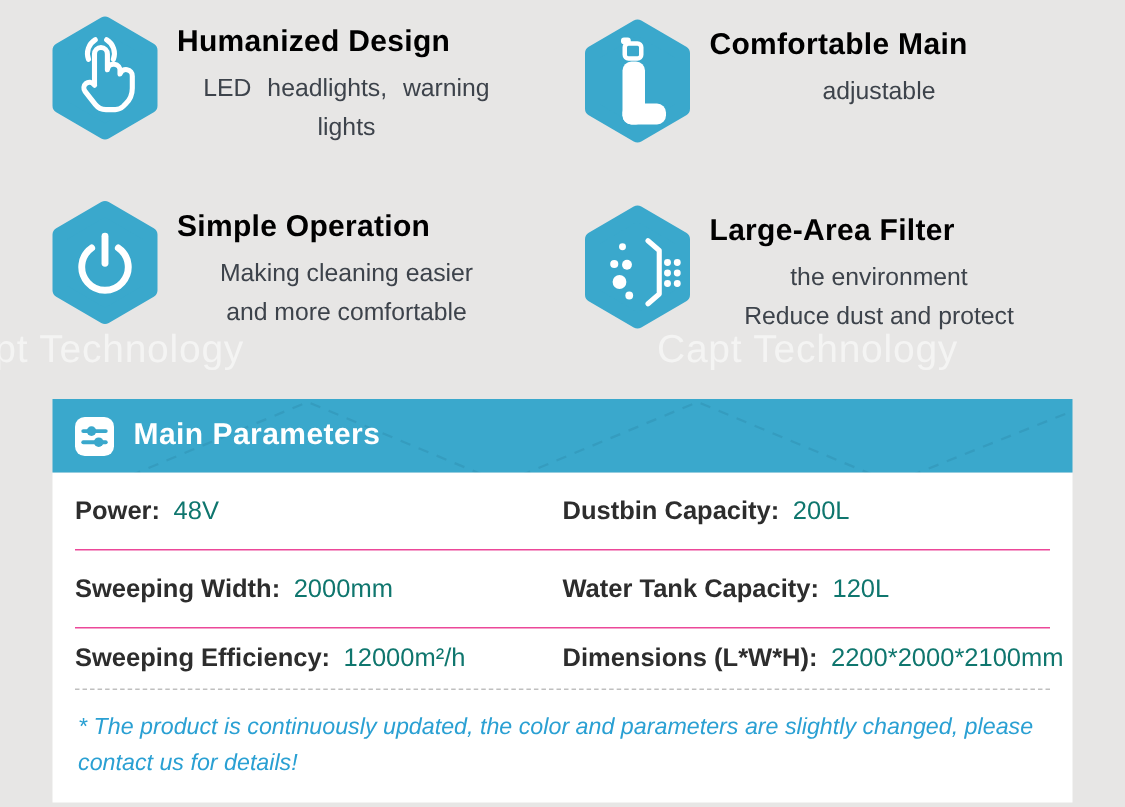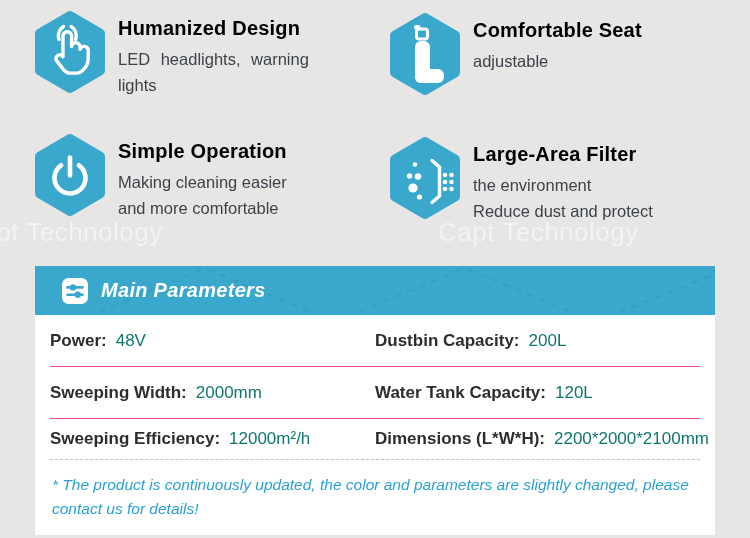--- a/index.html
+++ b/index.html
@@ -22,29 +22,29 @@
   
   .feature{position:absolute;display:flex;}
   .pos-f0{left:33px;top:10px;}
   .pos-f1{left:388px;top:12px;}
   .pos-f2{left:33px;top:133px;}
   .pos-f3{left:388px;top:136px;}
   .hex{width:74px;height:84px;flex:0 0 auto;display:block;}
   .hexbg{fill:#3aa8cc;stroke:#3aa8cc;stroke-width:10;stroke-linejoin:round;}
   .ftext{margin-left:11px;padding-top:7px;width:226px;}
   .ftitle{font-size:20px;font-weight:800;color:#000000;letter-spacing:.2px;margin-bottom:6px;}
-  .fdesc{font-size:16.5px;color:#3d434b;line-height:26px;}
+  .fdesc{font-size:16.5px;color:#3d434b;line-height:26px;text-align:center;}
   .fdesc span{display:block;white-space:nowrap;}
   .wide-spacing{word-spacing:6px;}
 
   
   .panel{position:absolute;left:35px;top:266px;width:680px;}
   .panel-header{
     height:49px;background:#3aa8cc;display:flex;align-items:center;
-    padding:0 27px;position:relative;overflow:hidden;box-sizing:border-box;font-style:italic;
+    padding:0 15px;position:relative;overflow:hidden;box-sizing:border-box;
   }
   .chevrons{position:absolute;left:0;top:0;width:100%;height:100%;}
   .ph-icon{width:26px;height:26px;position:relative;z-index:1;display:block;}
   .ph-title{color:#ffffff;font-size:20px;font-weight:800;margin-left:13px;letter-spacing:.3px;position:relative;z-index:1;}
   .panel-body{background:#ffffff;padding:0 15px;}
   .prow{display:grid;grid-template-columns:325px 1fr;align-items:center;}
   .prow-solid{height:51px;border-bottom:1px solid #ec4899;}
   .prow-dashed{height:40px;border-bottom:1px dashed #bfbfbf;text-align:center;}
   .cell{display:flex;align-items:baseline;}
   .plabel{font-weight:700;font-size:17px;color:#2d2d2d;white-space:nowrap;}
@@ -82,21 +82,21 @@
     <svg class="hex" viewBox="0 0 74 84">
       <polygon class="hexbg" points="37,6 67,23.5 67,60.5 37,78 7,60.5 7,23.5"></polygon>
       <g fill="#ffffff">
         <rect x="27" y="29" width="15" height="42" rx="6"></rect>
         <rect x="27" y="57" width="29" height="14" rx="6"></rect>
         <rect x="26" y="13" width="6.5" height="4.5" rx="2"></rect>
       </g>
       <rect x="28.5" y="17" width="11" height="10" rx="2.5" fill="none" stroke="#ffffff" stroke-width="3"></rect>
     </svg>
     <div class="ftext">
-      <div class="ftitle">Comfortable Seat</div>
+      <div class="ftitle">Comfortable Main</div>
       <div class="fdesc">
         <span>adjustable</span>
       </div>
     </div>
   </div>
 
   <div class="feature pos-f2">
     <svg class="hex" viewBox="0 0 74 84">
       <polygon class="hexbg" points="37,6 67,23.5 67,60.5 37,78 7,60.5 7,23.5"></polygon>
       <g fill="none" stroke="#ffffff" stroke-width="4.6" stroke-linecap="round">

